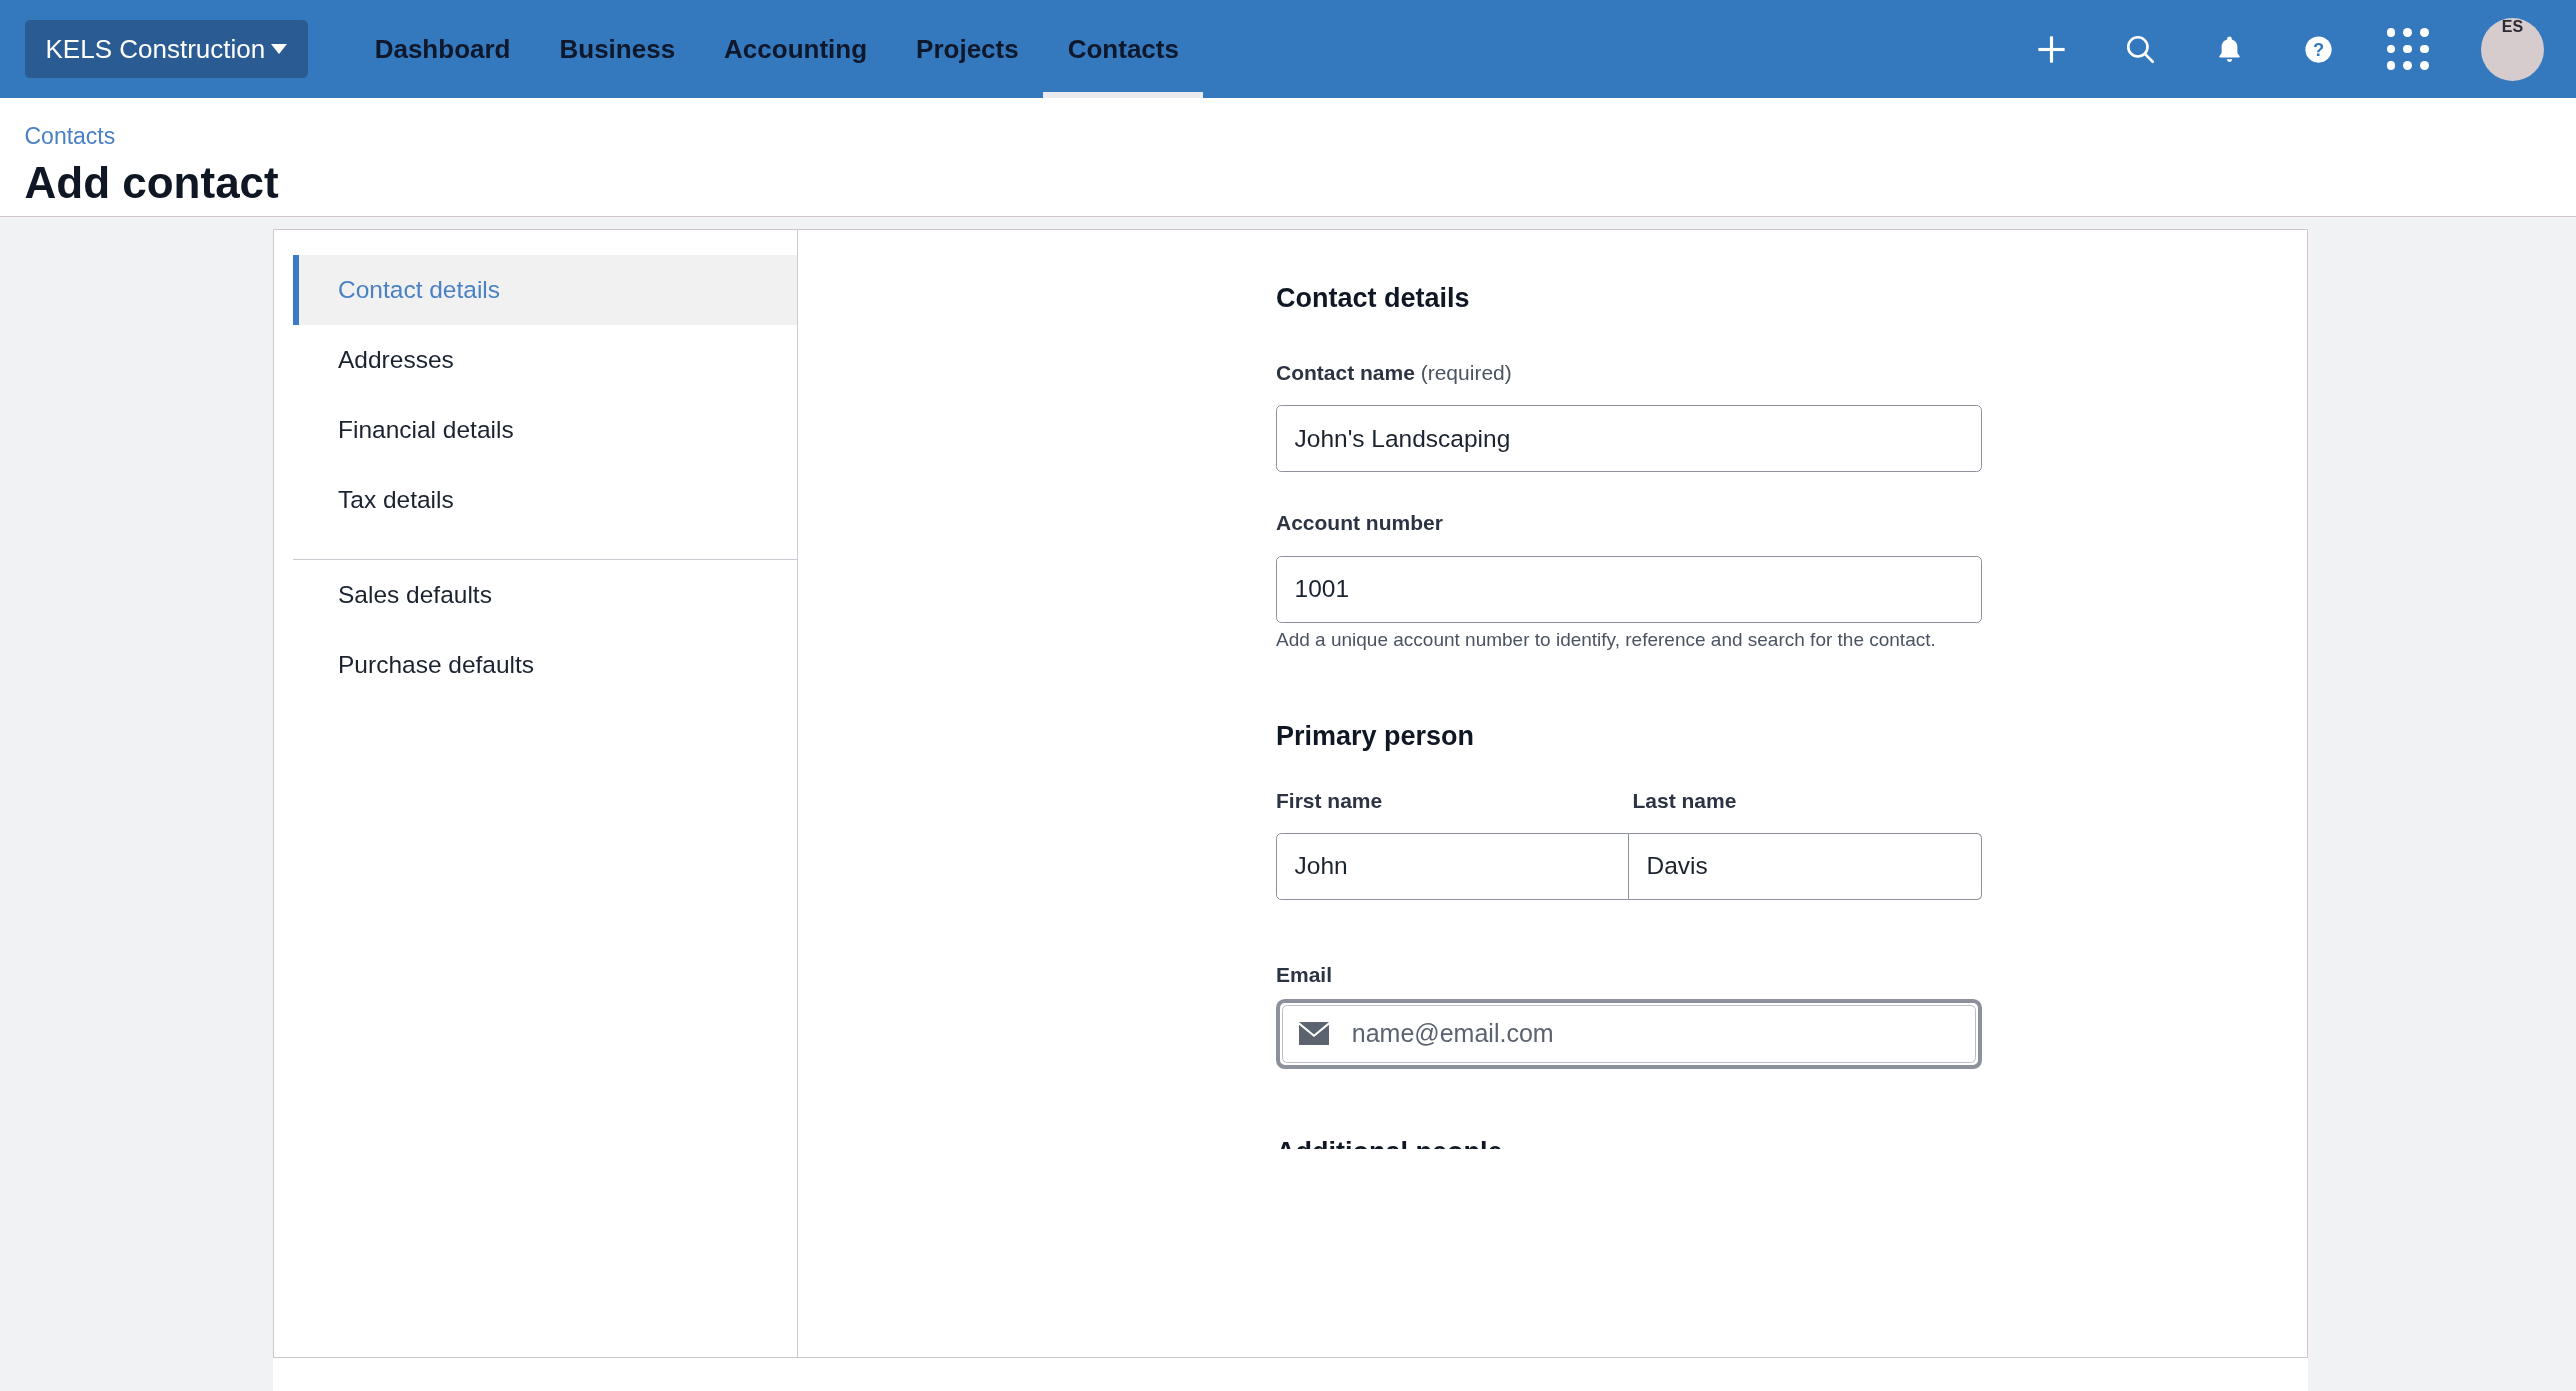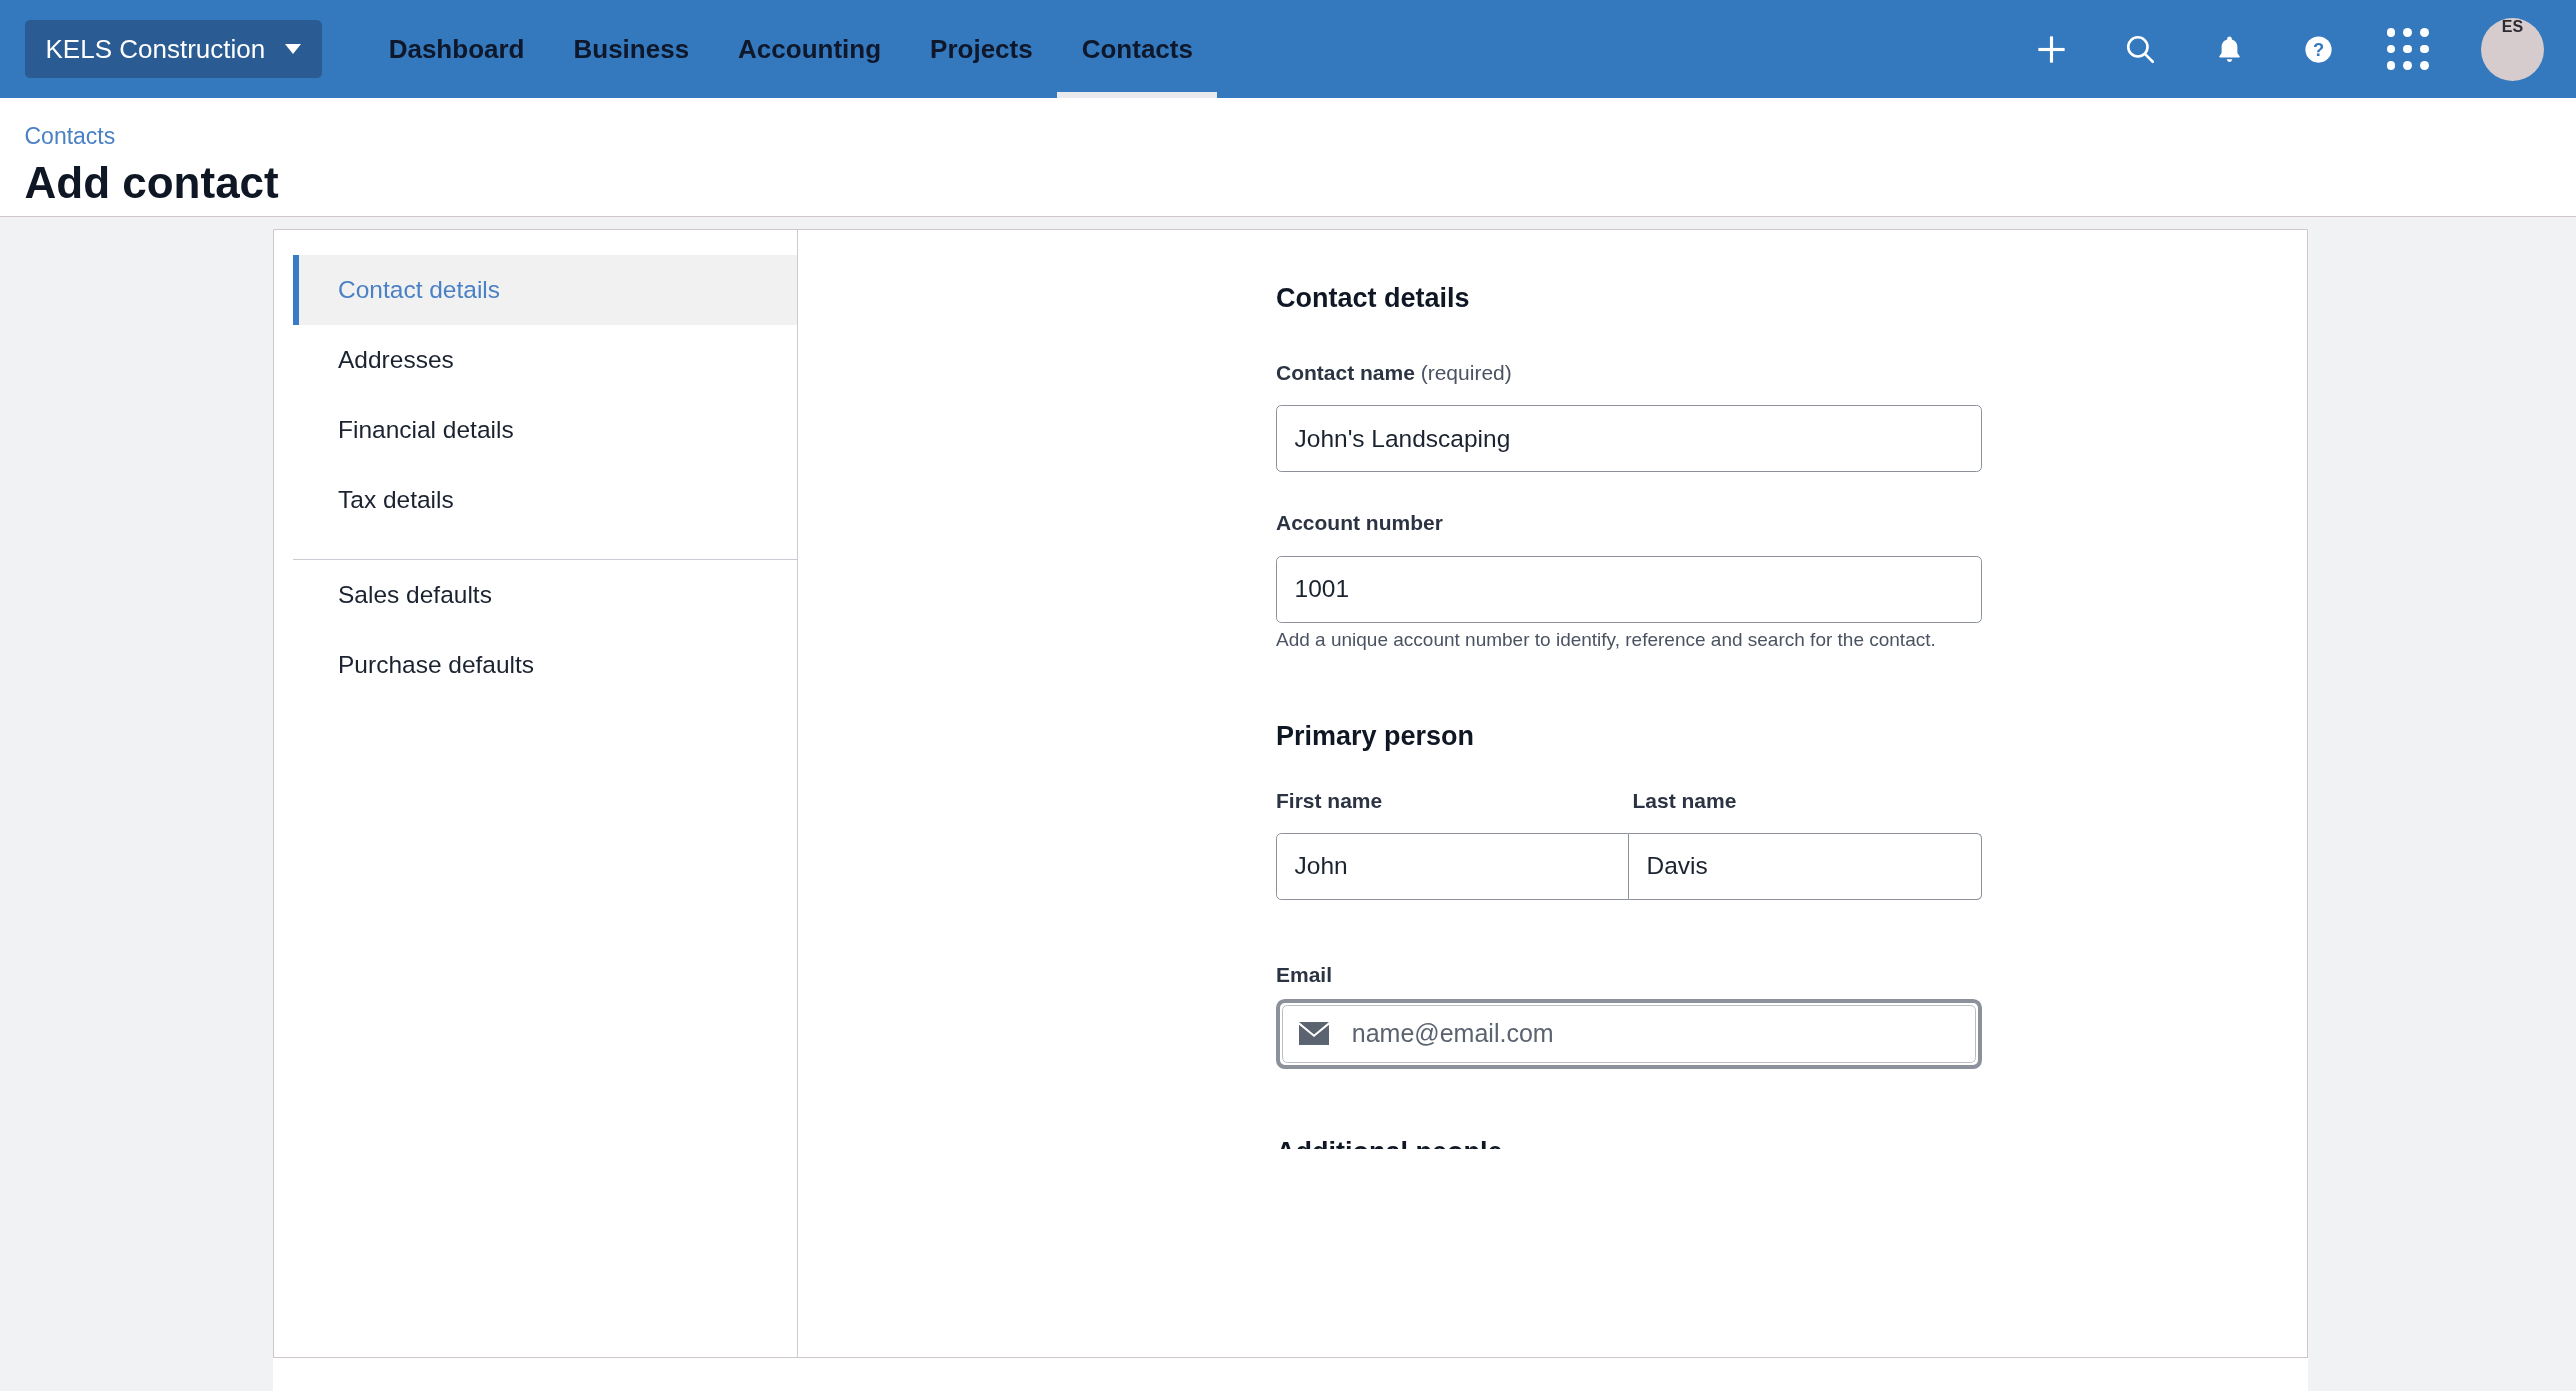--- a/index.html
+++ b/index.html
@@ -27,21 +27,21 @@
     padding: 0 32px 0 24.5px;
     position: relative;
   }
 
   .org-button {
     background: #2a5b93;
     border-radius: 5.3px;
     height: 58px;
     display: flex;
     align-items: center;
-    gap: 20px;
+    gap: 6px;
     padding: 0 21px;
     cursor: pointer;
     margin-right: 42px;
   }
   .org-button-label {
     color: #ffffff;
     font-size: 26px;
     white-space: nowrap;
   }
   .caret-down {

